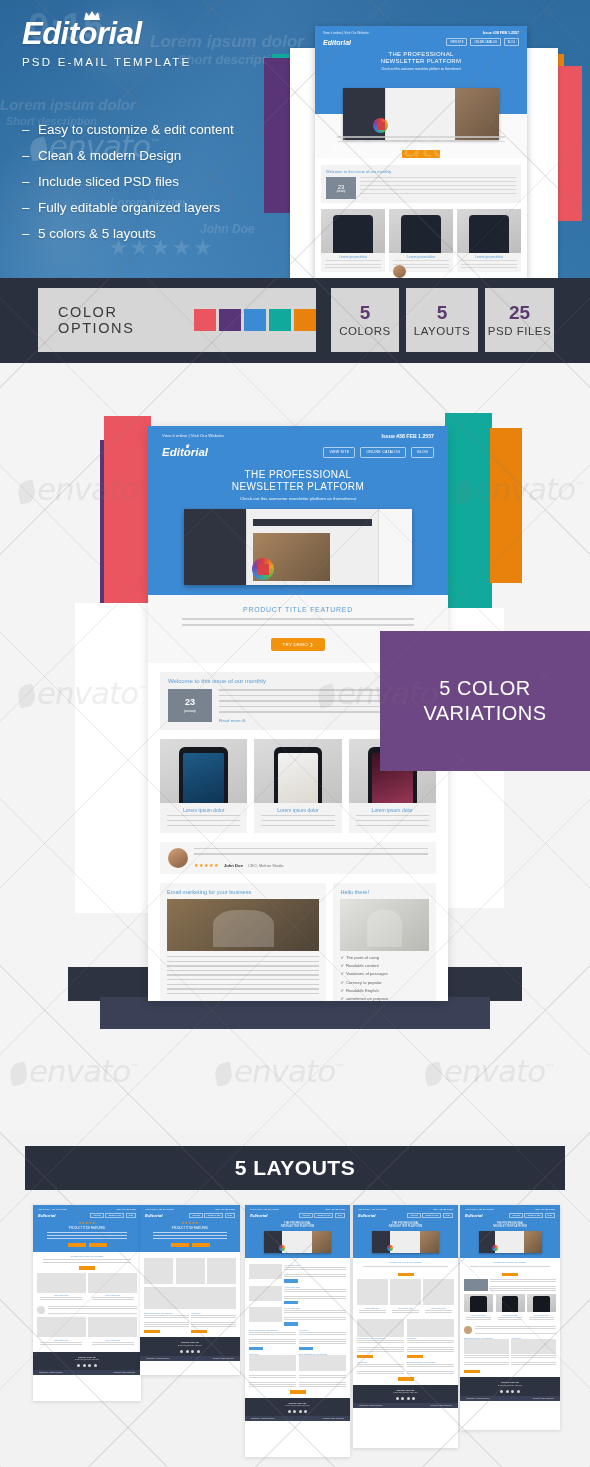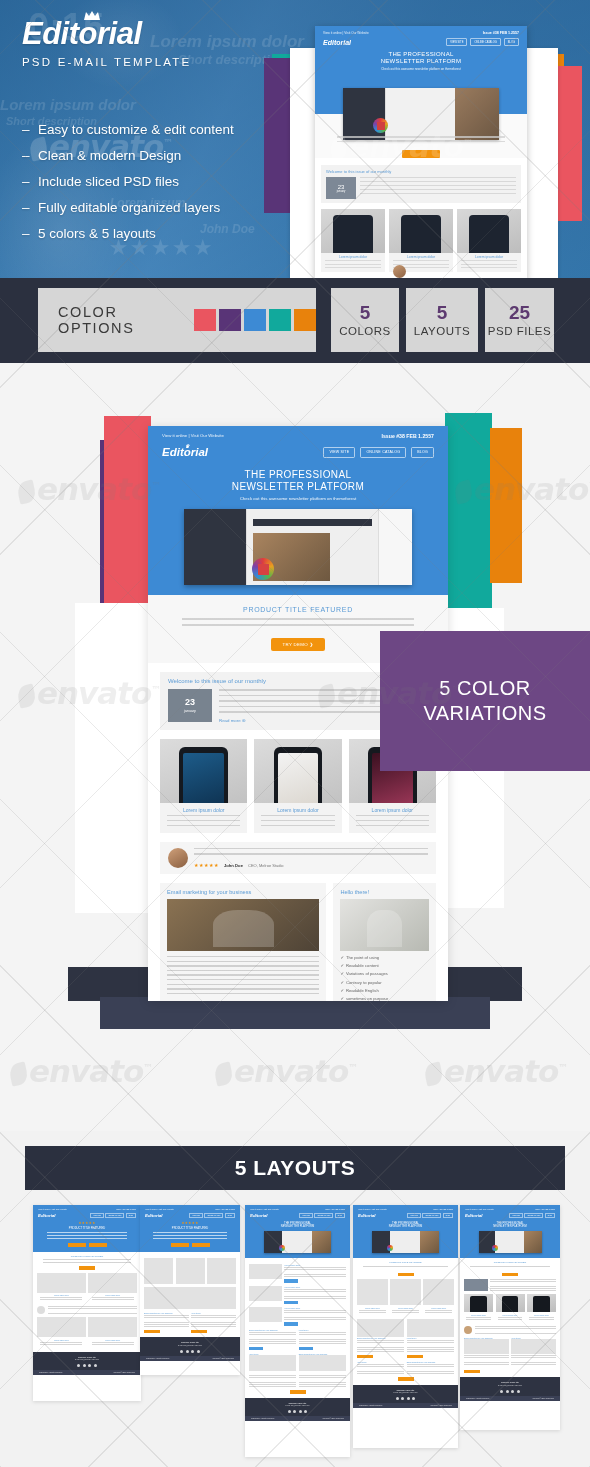--- a/index.html
+++ b/index.html
@@ -15,21 +15,21 @@
   
   .hatch {
     position: absolute; inset: 0; pointer-events: none; z-index: 40;
     background-image:
       repeating-linear-gradient(45deg, rgba(120,120,120,.16) 0 1px, transparent 1px 118px),
       repeating-linear-gradient(-45deg, rgba(120,120,120,.16) 0 1px, transparent 1px 118px);
   }
   .wm {
     position: absolute; z-index: 41; pointer-events: none;
     font-family: "DejaVu Sans", sans-serif;
-    font-size: 31px; font-weight: 700; font-style: italic;
+    font-size: 31px; font-weight: 400; font-style: italic;
     color: rgba(120,120,120,.13); letter-spacing: -1px; white-space: nowrap;
   }
   .wm.lt { color: rgba(255,255,255,.17); }
   .wm .leaf {
     display: inline-block; width: 17px; height: 22px; vertical-align: -3px;
     background: currentColor; border-radius: 60% 10% 55% 10%;
     transform: rotate(-12deg); margin-right: 2px;
   }
   .wm sup { font-size: 10px; font-style: normal; vertical-align: super; }
 

